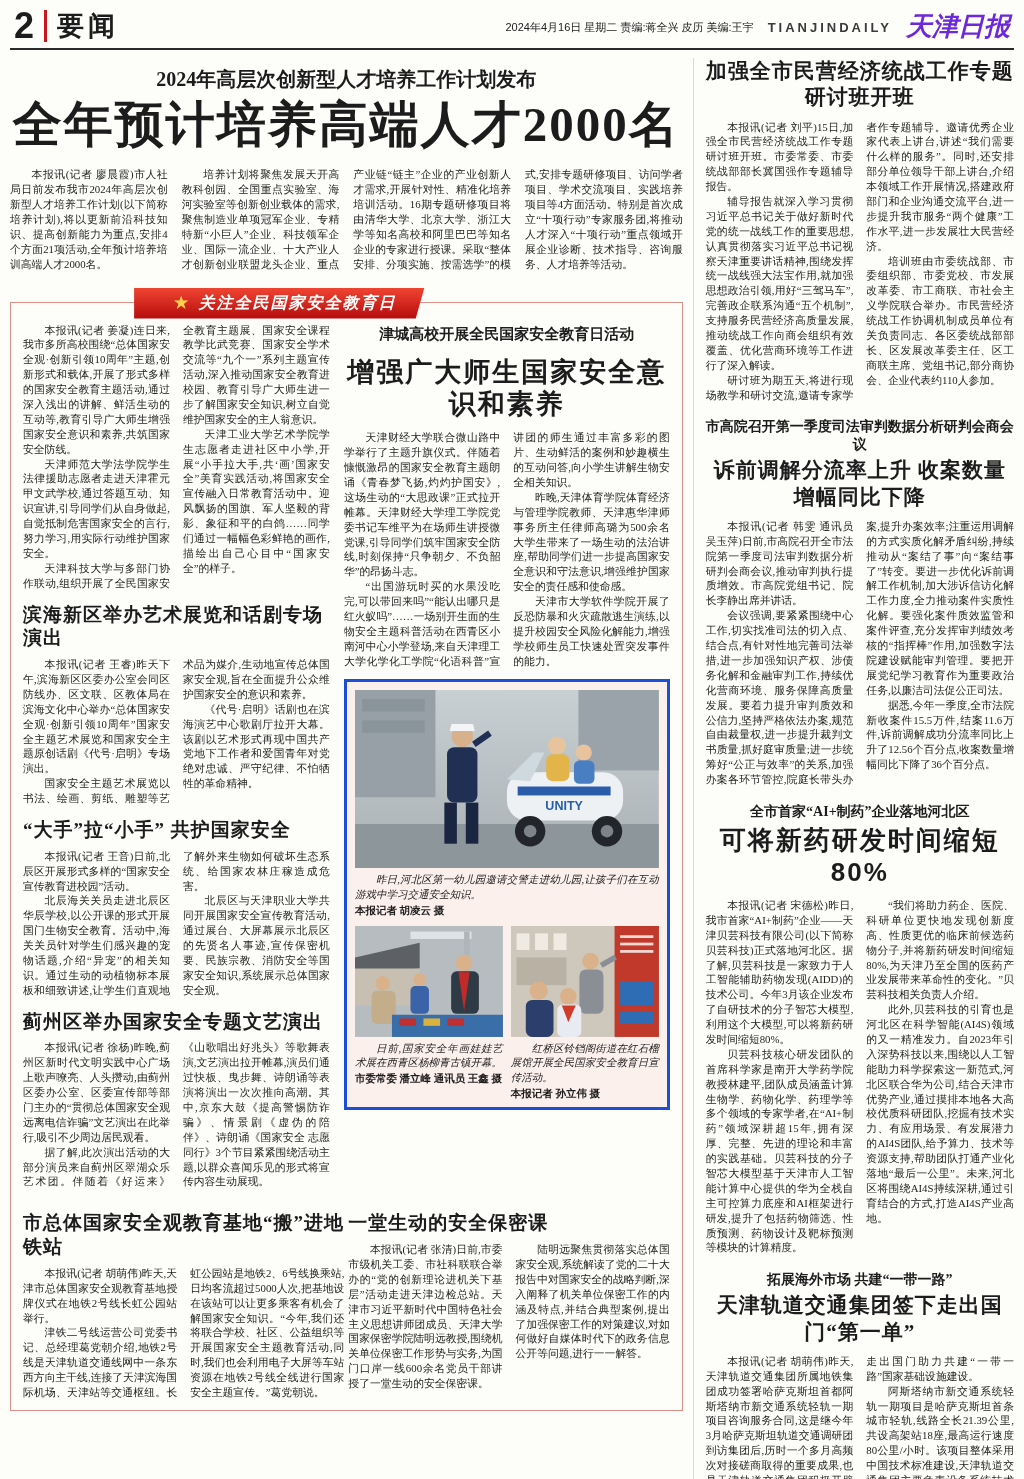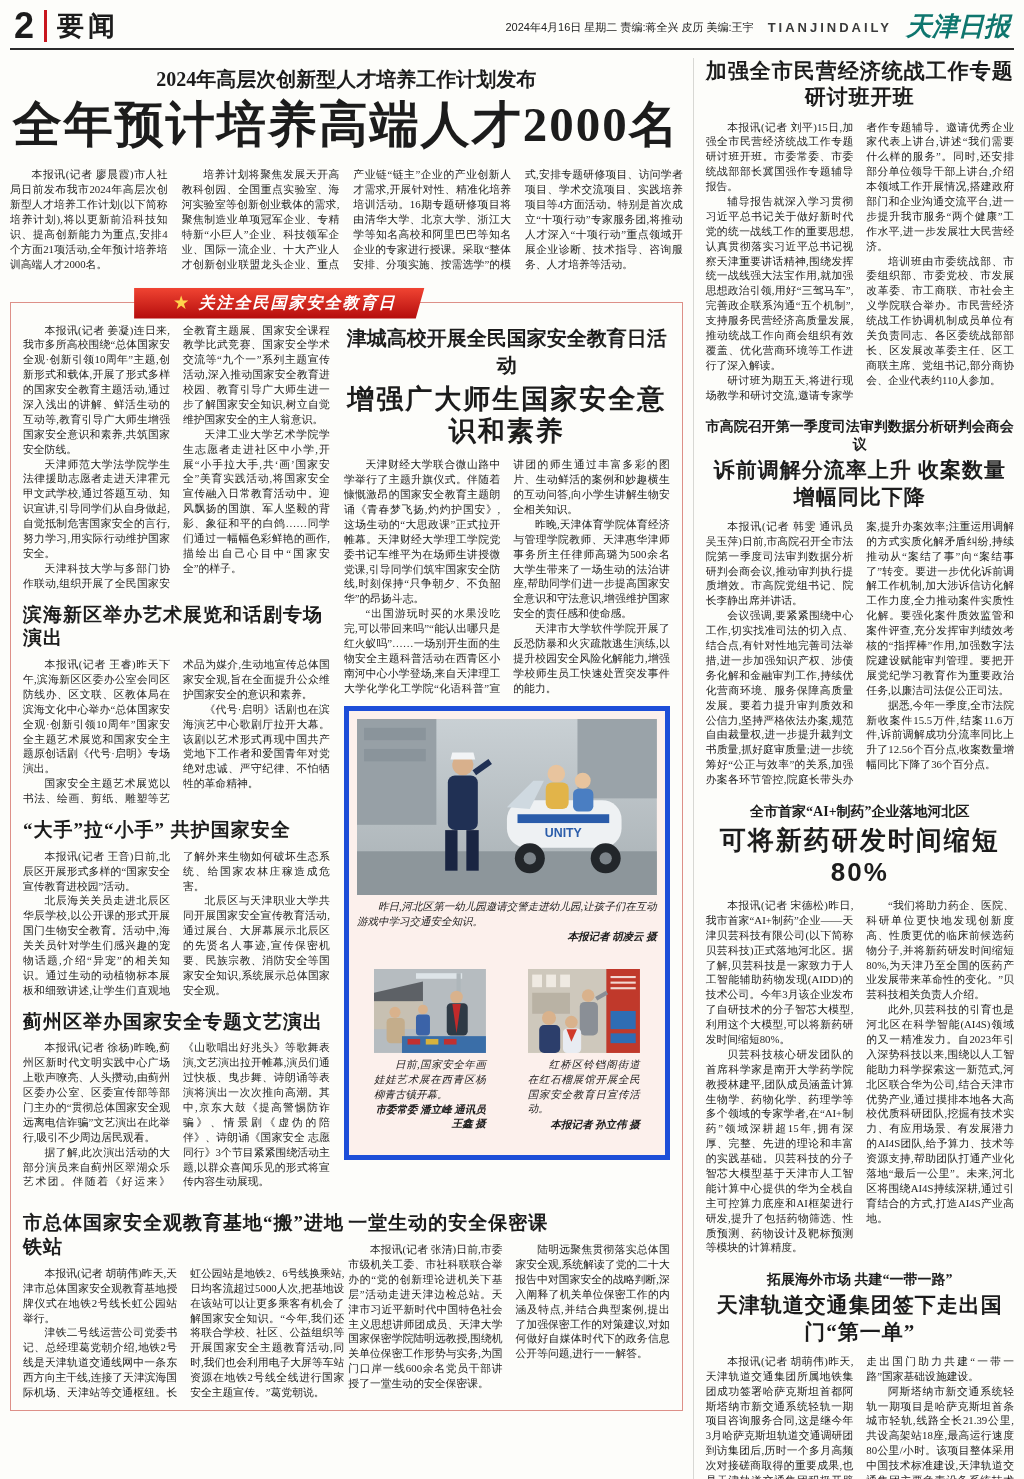--- a/index.html
+++ b/index.html
@@ -7,21 +7,21 @@
         padding:6px 10px 14px;font-family:"Liberation Serif",serif;color:#1c1c1c;}
   
   .ph{display:flex;justify-content:space-between;align-items:flex-end;padding:2px 4px 4px;}
   .ph-left{display:flex;align-items:center;gap:10px;}
   .pnum{font-size:36px;font-weight:900;font-family:"Liberation Sans",sans-serif;line-height:1;}
   .pbar{width:3px;height:32px;background:#c8171e;display:inline-block;}
   .psec{font-size:27px;font-weight:900;letter-spacing:4px;line-height:1;}
   .ph-right{display:flex;align-items:center;gap:14px;padding-bottom:4px;}
   .dateline{font-size:11px;color:#222;font-family:"Liberation Sans",sans-serif;}
   .latin{font-size:13px;font-weight:bold;letter-spacing:3px;color:#3a3a3a;font-family:"Liberation Sans",sans-serif;}
-  .logo{font-size:26px;font-weight:900;font-style:italic;color:#0f766e;line-height:1;}
+  .logo{font-size:26px;font-weight:900;font-style:italic;color:#6d28d9;line-height:1;}
   .head-rule{height:2px;background:#2b2b2b;margin:0 0 8px;}
   
   .txt{font-size:10.8px;line-height:1.38;text-align:justify;}
   .txt p{margin:0;text-indent:2em;}
   .cols2{columns:2;column-gap:13px;}
   .cols4{columns:4;column-gap:14px;}
   .mb{margin-bottom:10px;}
   
   .main-zone{display:flex;}
   .left-zone{width:68%;box-sizing:border-box;padding-right:10px;}
@@ -37,33 +37,33 @@
   
   .safety-box{border:1px solid #dd9088;margin-top:30px;position:relative;padding:20px 12px 10px;}
   .banner{position:absolute;top:-15px;left:40%;transform:translateX(-50%);
           background:linear-gradient(180deg,#f04432,#b40c0c);color:#fff;font-weight:bold;font-style:italic;
           font-size:16px;letter-spacing:2px;padding:5px 28px 5px 40px;white-space:nowrap;
           box-shadow:0 2px 4px rgba(0,0,0,.25);clip-path:polygon(0 0,100% 0,97% 100%,0 100%);}
   .banner-deco{color:#ffd34d;font-style:normal;margin-right:8px;}
   .sb-top{display:flex;gap:14px;}
   .sb-left{width:48.5%;}
   .sb-right{width:51.5%;}
-  .sa-kicker{text-align:center;font-size:20px;font-weight:bold;margin:2px 0 4px;}
+  .sa-kicker{text-align:center;font-size:15px;font-weight:bold;margin:2px 0 12px;}
   .sa-headline{text-align:center;font-size:27px;font-weight:900;font-family:"Liberation Sans",sans-serif;
                letter-spacing:2px;margin:0 0 10px;line-height:1.2;}
   .sub-art h3{text-align:left;font-size:19px;font-weight:900;letter-spacing:1px;margin:12px 0 7px;line-height:1.25;}
   .sb-bottom{display:flex;gap:4px;margin-top:10px;}
   .sb-bottom .half{width:50%;}
   
-  .photo-panel{background:#fcf0ec;border:5px solid #1d4ed8;padding:8px 8px 6px;margin-top:4px;}
+  .photo-panel{background:#fcf0ec;border:3px solid #1d4ed8;padding:8px 8px 6px;margin-top:4px;}
   .photo-panel svg{display:block;width:100%;}
   .cap{font-size:10.5px;line-height:1.4;text-align:justify;font-style:italic;margin-top:5px;text-indent:2em;}
-  .cap-credit{font-size:10.5px;font-weight:bold;font-style:italic;text-align:right;margin-top:1px;}
+  .cap-credit{font-size:10.5px;font-weight:bold;text-align:left;margin-top:1px;}
   .small-photos{display:flex;gap:8px;margin-top:8px;}
-  .small-photos figure{margin:17px;width:50%;}
+  .small-photos figure{margin:0;width:50%;}
 </style>
 </head>
 <body>
 
 <div class="page">
 
   <header class="ph">
     <div class="ph-left">
       <span class="pnum">2</span>
       <span class="pbar"></span>

